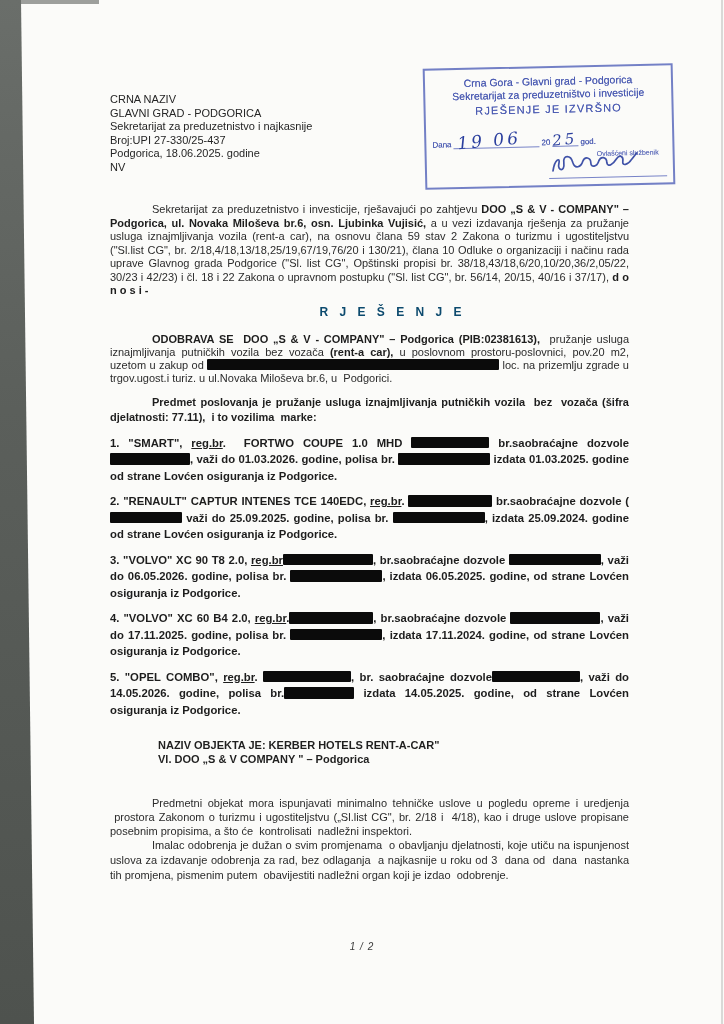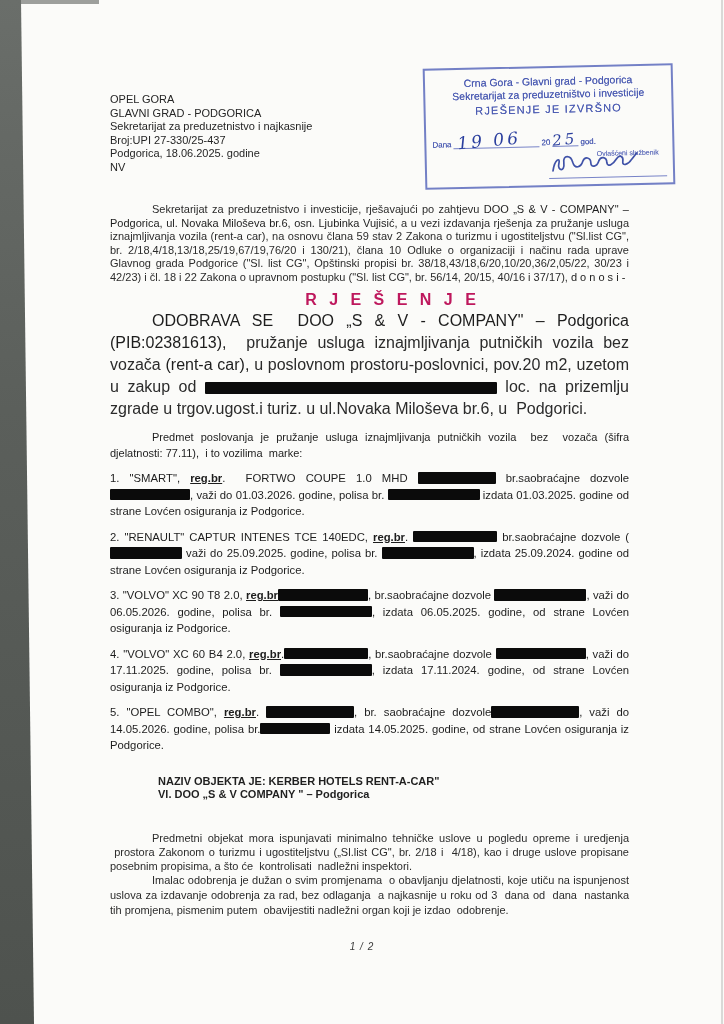--- a/index.html
+++ b/index.html
@@ -34,46 +34,46 @@
   .hand.small{font-size:15px;left:0;}
   .officer{margin-top:0;text-align:right;position:relative;height:34px;}
   .officer .lbl{font-size:7px;opacity:.85;position:absolute;right:8px;top:4px;}
   .officer svg{position:absolute;right:2px;bottom:2px;}
   .officer .sigline{position:absolute;right:0;bottom:2px;width:118px;border-bottom:1px solid rgba(62,80,178,.7);}
 
   
   .content{position:absolute;left:110px;top:203px;width:519px;}
   p{margin:0;}
   .intro{font-size:11px;line-height:13.5px;text-align:justify;text-indent:42px;}
-  .decision-title{margin-top:7px;font-size:16px;font-weight:bold;text-align:center;letter-spacing:4px;padding-left:46px;color:#be185d;}
-  .approval{margin-top:1px;font-size:16px;line-height:22px;text-align:justify;text-indent:42px;}
+  .decision-title{margin-top:7px;font-size:12px;font-weight:bold;text-align:center;letter-spacing:4px;padding-left:46px;color:#0c4a6e;}
+  .approval{margin-top:14px;font-size:11px;line-height:13px;text-align:justify;text-indent:42px;}
   .subject{margin-top:10px;font-size:11px;line-height:15.5px;text-align:justify;text-indent:42px;font-weight:bold;color:#1c1c1c;}
   .vehicle{margin-top:9px;font-size:11.3px;line-height:16.5px;text-align:justify;font-weight:bold;color:#161616;}
   .object-name{margin-top:21px;margin-left:48px;font-size:11px;line-height:13.8px;font-weight:bold;color:#1f1f1f;}
   .conditions{margin-top:29px;font-size:11px;line-height:14px;text-align:justify;text-indent:42px;}
   .obligation{font-size:11px;line-height:15px;text-align:justify;text-indent:42px;}
   .costs{margin-top:15px;font-size:11px;text-indent:50px;}
   .obraz-title{margin-top:15px;font-size:11.5px;font-weight:bold;text-align:center;letter-spacing:2px;padding-left:70px;color:#222;}
 
-  .seg-b{font-weight:normal;color:#1d1d1d;}
+  .seg-b{font-weight:bold;color:#1d1d1d;}
   .seg-bu{font-weight:bold;text-decoration:underline;color:#1d1d1d;}
   .redact{display:inline-block;height:11.5px;background:#0b0b0b;vertical-align:-1.5px;border-radius:1px;}
 
   .page-number{position:absolute;left:0;right:0;top:941px;text-align:center;
     font-size:10px;font-style:italic;letter-spacing:1px;color:#3a3a3a;}
 </style>
 </head>
 <body>
 
 <div class="scan-edge"></div>
 <div class="scan-top"></div>
 <div class="scan-right"></div>
 
 <div class="letterhead">
-  <div>OPEL GORA</div>
+  <div>CRNA NAZIV</div>
   <div>GLAVNI GRAD - PODGORICA</div>
   <div>Sekretarijat za preduzetnistvo i najkasnije</div>
   <div>Broj:UPI 27-330/25-437</div>
   <div>Podgorica, 18.06.2025. godine</div>
   <div>NV</div>
 </div>
 
 <div class="stamp">
   <div class="s1">Crna Gora - Glavni grad - Podgorica</div>
   <div class="s2">Sekretarijat za preduzetništvo i investicije</div>

